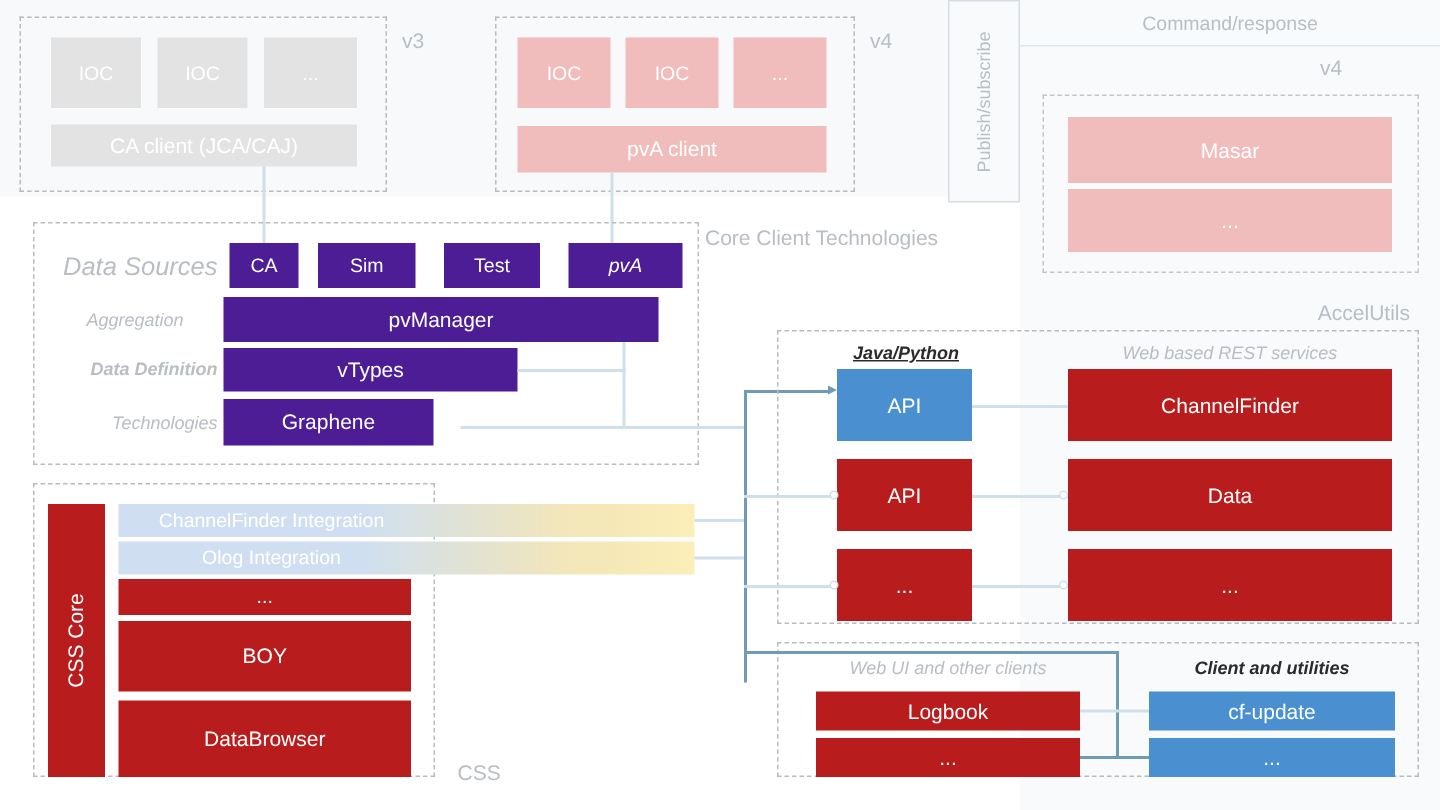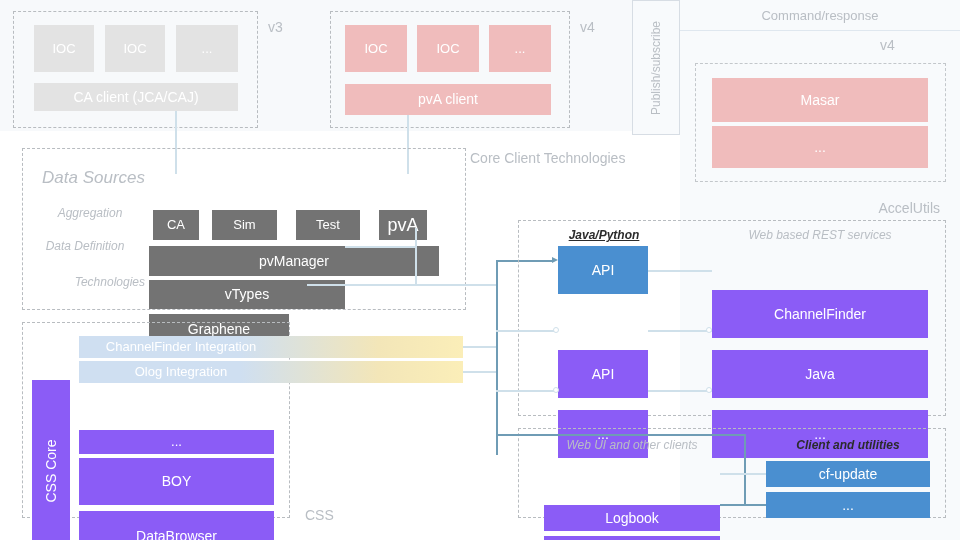--- a/index.html
+++ b/index.html
@@ -22,22 +22,22 @@
   .dashed{border:1.5px dashed #b8bcc0;background:transparent;}
   .dashed-lite{border:1.5px dashed #c3c7cb;background:transparent;}
 
   
   .node{
     display:flex;align-items:center;justify-content:center;
     color:#ffffff;text-align:center;line-height:1.05;
   }
   .grey{background:#e3e3e3;}
   .pink{background:#f0bcbc;}
-  .yellow{background:#737373;margin-top:48px;}
-  .blue-lt{background:#8b5cf6;margin-top:44px;}
+  .yellow{background:#4c1d95;}
+  .blue-lt{background:#b91c1c;}
   .blue-st{background:#4a8fd0;}
   .grad{background:linear-gradient(to right,#cfdff1 0%,#cfdff1 42%,#f3e6b8 78%,#fbeeb8 100%);}
 
   
   .lbl{color:#b9bec4;}
   .lbl-i{color:#b9bec4;font-style:italic;}
   .lbl-dark-i{color:#2b2b2b;font-style:italic;font-weight:bold;}
   .ver{color:#b9bec4;}
   .rot{
     transform:rotate(-90deg);
@@ -96,27 +96,27 @@
   <div class="abs dashed-lite" style="left:695px;top:63px;width:251px;height:119px;"></div>
   <div class="abs node pink" style="left:712px;top:78px;width:216px;height:44px;font-size:14px;">Masar</div>
   <div class="abs node pink" style="left:712px;top:126px;width:216px;height:42px;font-size:14px;">...</div>
   <div class="abs lbl" style="left:760px;top:198px;width:180px;height:20px;line-height:20px;text-align:right;font-size:14px;">AccelUtils</div>
 
   <div class="abs dashed" style="left:22px;top:148px;width:444px;height:162px;"></div>
   <div class="abs lbl" style="left:470px;top:148px;width:200px;height:20px;line-height:20px;font-size:14px;">Core Client Technologies</div>
 
   <div class="abs lbl-i" style="left:35px;top:169px;width:110px;height:17px;line-height:17px;text-align:right;font-size:17px;">Data Sources</div>
   <div class="abs lbl-i" style="left:35px;top:205px;width:110px;height:17px;line-height:17px;text-align:center;font-size:12px;">Aggregation</div>
-  <div class="abs lbl-i" style="left:25px;top:238px;width:120px;height:17px;line-height:17px;text-align:center;font-size:12px;">Data Definition</div>
+  <div class="abs lbl-i" style="left:25px;top:238px;width:120px;height:17px;line-height:17px;text-align:right;font-size:12px;font-weight:bold;">Data Definition</div>
   <div class="abs lbl-i" style="left:35px;top:274px;width:110px;height:17px;line-height:17px;text-align:right;font-size:12px;">Technologies</div>
 
   <div class="abs node yellow" style="left:153px;top:162px;width:46px;height:30px;font-size:13px;">CA</div>
   <div class="abs node yellow" style="left:212px;top:162px;width:65px;height:30px;font-size:13px;">Sim</div>
   <div class="abs node yellow" style="left:296px;top:162px;width:64px;height:30px;font-size:13px;">Test</div>
-  <div class="abs node yellow" style="left:379px;top:162px;width:48px;height:30px;font-size:18px;">pvA</div>
+  <div class="abs node yellow" style="left:379px;top:162px;width:76px;height:30px;font-size:13px;font-style:italic;">pvA</div>
 
   <div class="abs node yellow" style="left:149px;top:198px;width:290px;height:30px;font-size:14px;">pvManager</div>
 
   <div class="abs node yellow" style="left:149px;top:232px;width:196px;height:29px;font-size:14px;">vTypes</div>
 
   <div class="abs node yellow" style="left:149px;top:266px;width:140px;height:31px;font-size:14px;">Graphene</div>
 
   <div class="abs ln" style="left:415px;top:228px;width:2px;height:57px;"></div>
   <div class="abs ln" style="left:345px;top:246px;width:72px;height:1.5px;"></div>
   <div class="abs ln" style="left:307px;top:284px;width:190px;height:1.5px;"></div>
@@ -145,21 +145,21 @@
   <div class="abs dashed" style="left:518px;top:220px;width:428px;height:196px;"></div>
 
   <div class="abs lbl-dark-i" style="left:544px;top:227px;width:120px;height:17px;line-height:17px;text-align:center;font-size:12px;text-decoration:underline;">Java/Python</div>
   <div class="abs lbl-i" style="left:712px;top:227px;width:216px;height:17px;line-height:17px;text-align:center;font-size:12px;">Web based REST services</div>
 
   <div class="abs node blue-st" style="left:558px;top:246px;width:90px;height:48px;font-size:14px;">API</div>
   <div class="abs node blue-lt" style="left:558px;top:306px;width:90px;height:48px;font-size:14px;">API</div>
   <div class="abs node blue-lt" style="left:558px;top:366px;width:90px;height:48px;font-size:14px;">...</div>
 
   <div class="abs node blue-lt" style="left:712px;top:246px;width:216px;height:48px;font-size:14px;">ChannelFinder</div>
-  <div class="abs node blue-lt" style="left:712px;top:306px;width:216px;height:48px;font-size:14px;">Java</div>
+  <div class="abs node blue-lt" style="left:712px;top:306px;width:216px;height:48px;font-size:14px;">Data</div>
   <div class="abs node blue-lt" style="left:712px;top:366px;width:216px;height:48px;font-size:14px;">...</div>
 
   <div class="abs ln" style="left:648px;top:270px;width:64px;height:1.5px;"></div>
   <div class="abs ln" style="left:648px;top:330px;width:64px;height:1.5px;"></div>
   <div class="abs ln" style="left:648px;top:390px;width:64px;height:1.5px;"></div>
 
   <div class="abs ln" style="left:496px;top:330px;width:62px;height:1.5px;"></div>
   <div class="abs ln" style="left:496px;top:390px;width:62px;height:1.5px;"></div>
   <div class="dot abs" style="left:553px;top:327px;width:6px;height:6px;"></div>
   <div class="dot abs" style="left:553px;top:387px;width:6px;height:6px;"></div>

